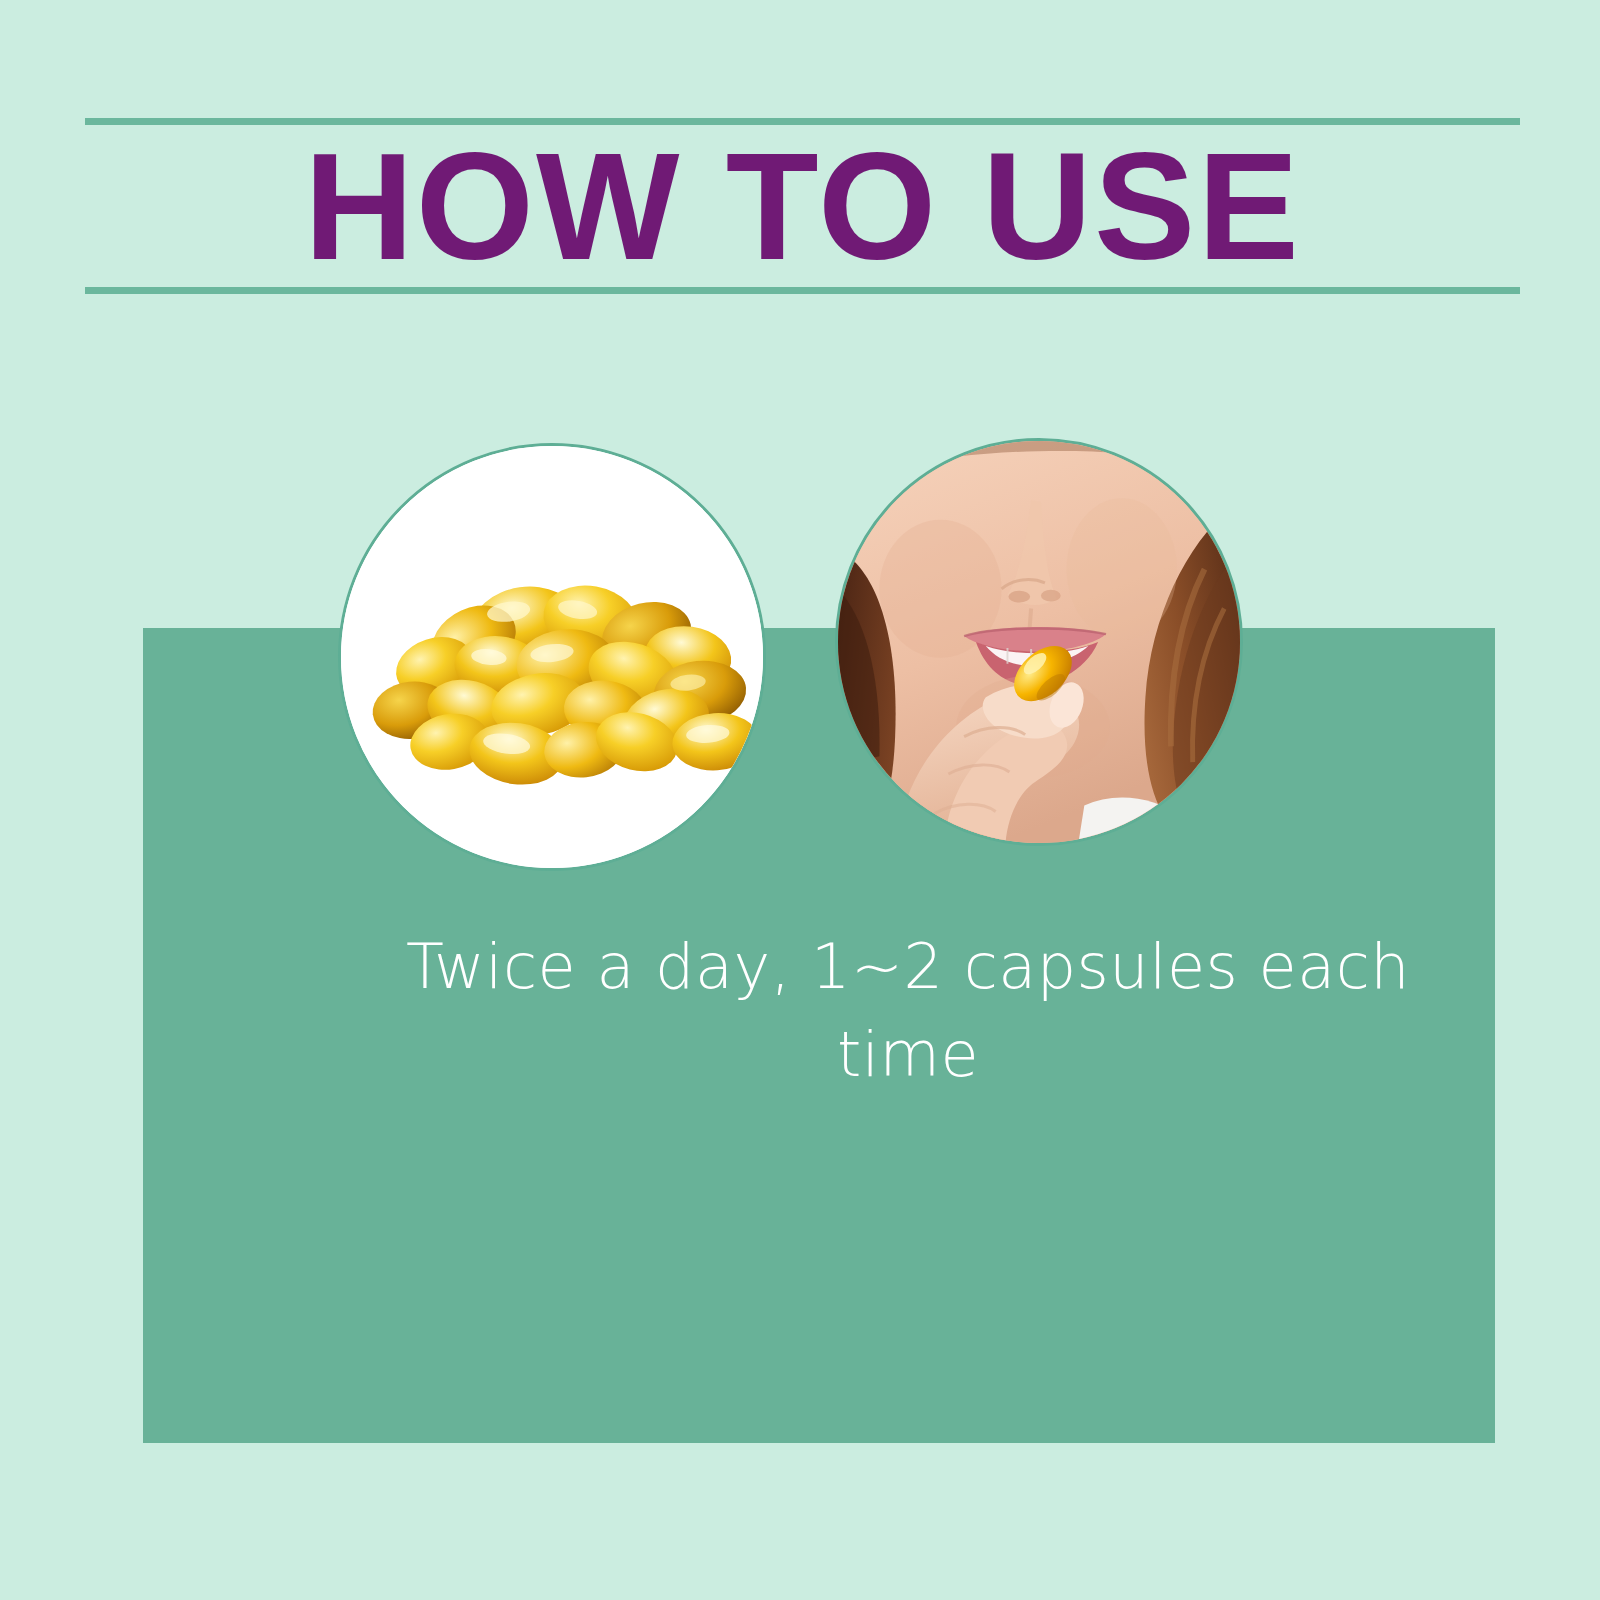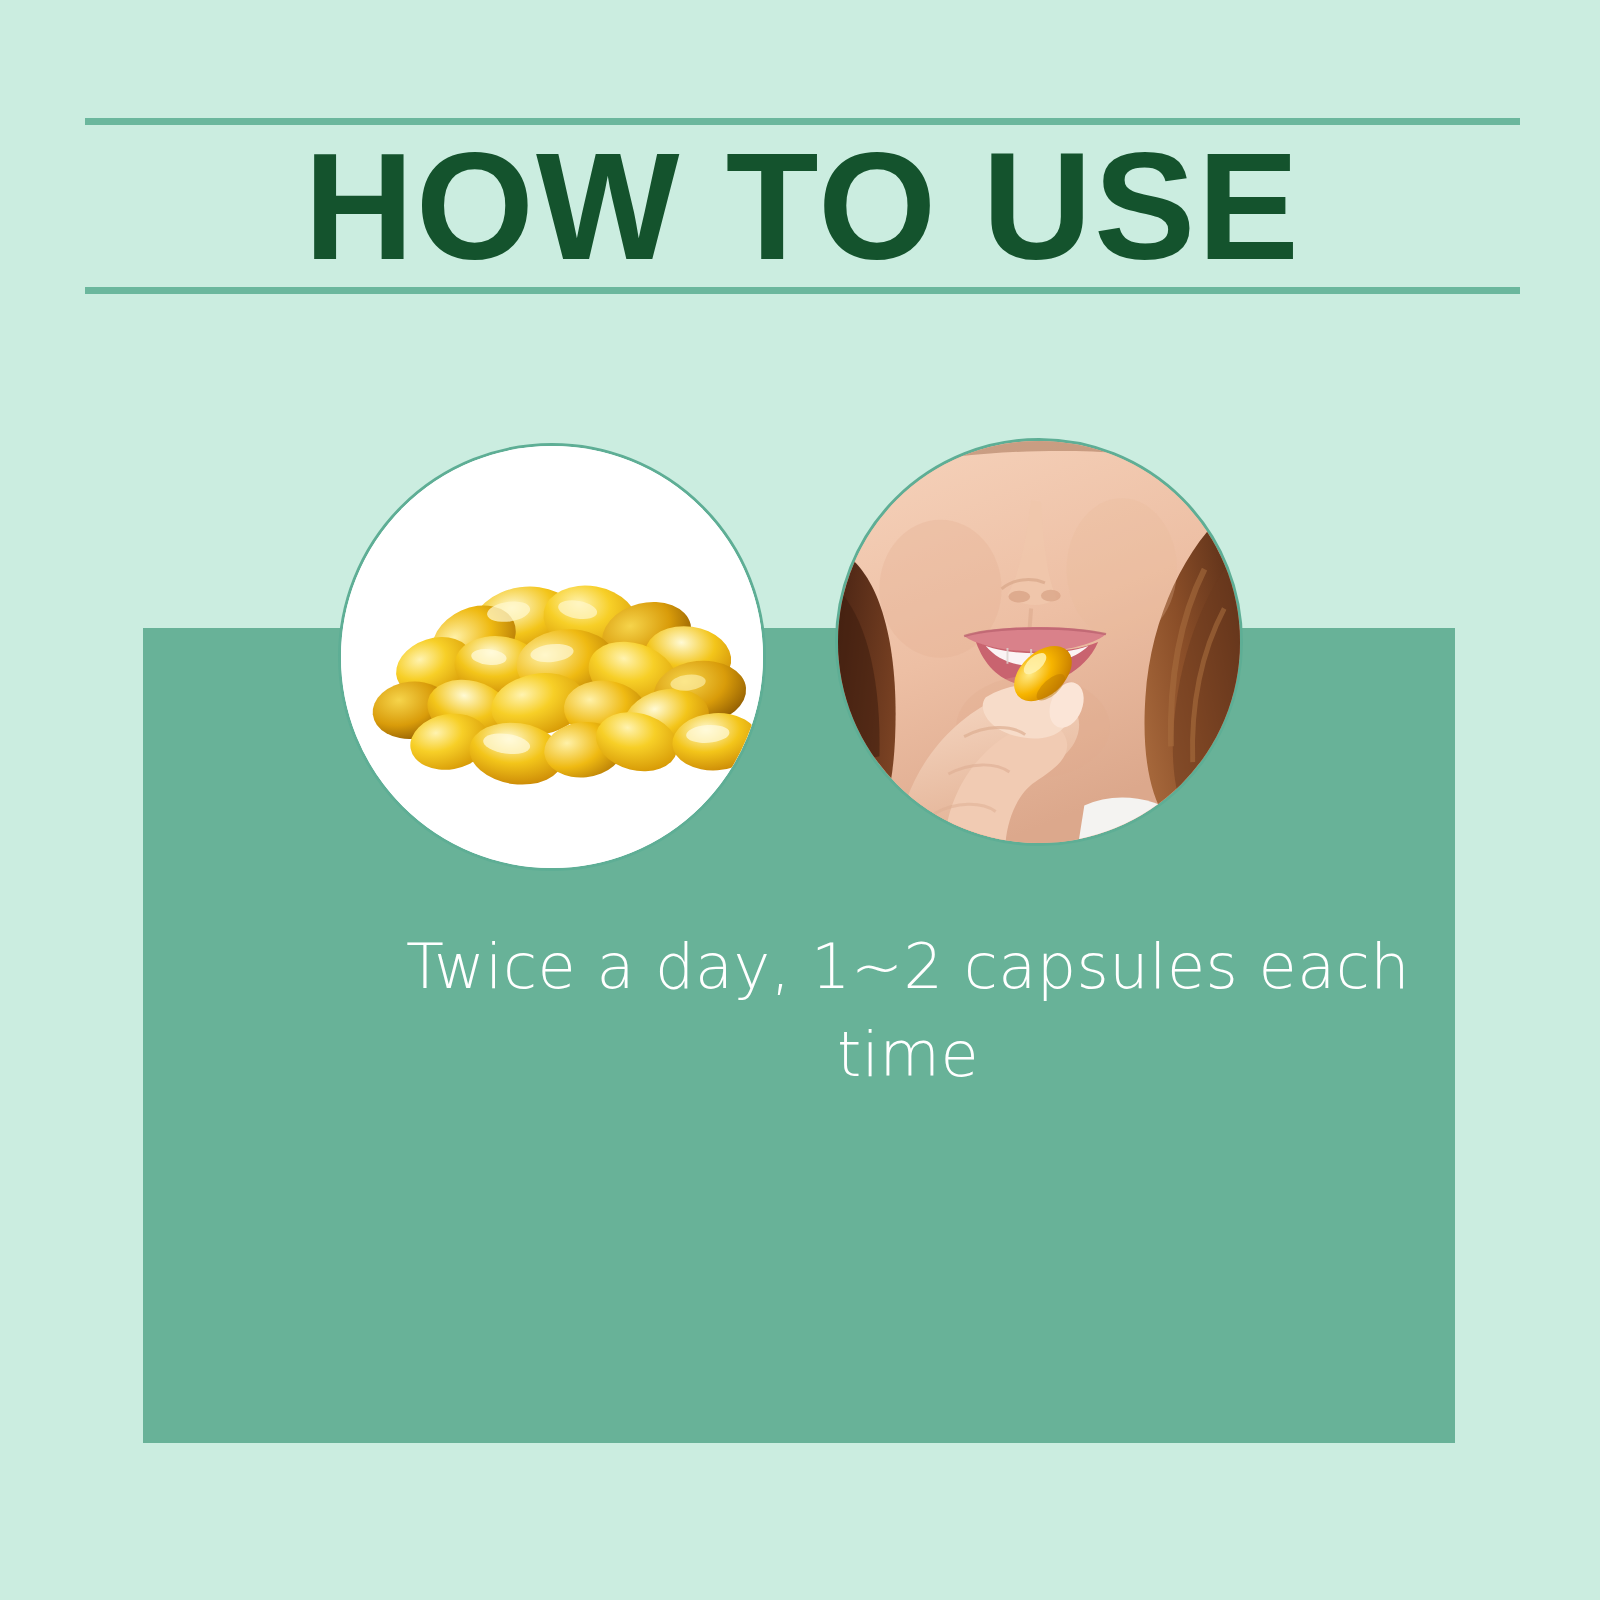--- a/index.html
+++ b/index.html
@@ -38,36 +38,37 @@
   .rule.top  { top: 6px; }
   .rule.bottom { top: 175px; }
   #page-title {
     position: absolute;
     left: 0;
     top: 6px;
     width: 100%;
     height: 214px;
     line-height: 176px;
     text-align: center;
-    color: #14532d;
+    color: #701a75;
     font-family: "Liberation Sans", sans-serif;
     font-weight: bold;
     font-size: 152px;
     letter-spacing: 2px;
     white-space: nowrap;
   }
 
   
   #green-panel {
     position: absolute;
     left: 143px;
     top: 628px;
     width: 1312px;
     height: 815px;
     background: #68B298;
+    padding-left: 40px;
   }
 
   
   #caption {
     position: absolute;
     left: 190px;
     top: 295px;
     width: 1150px;
     text-align: center;
     color: #FFFFFF;

